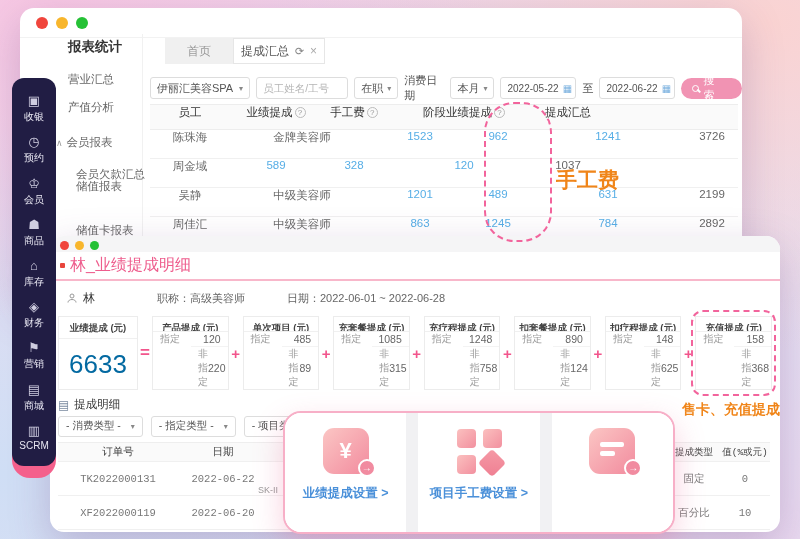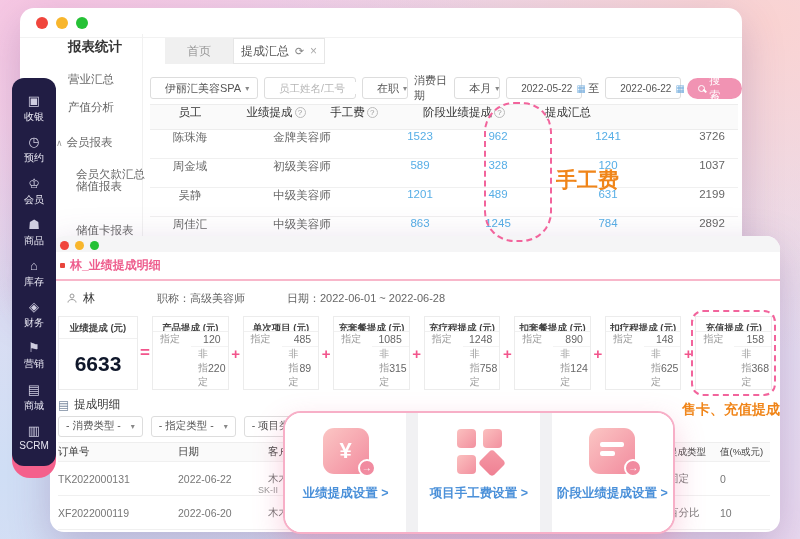--- a/index.html
+++ b/index.html
@@ -34,21 +34,21 @@
 
   
   .tab { position:absolute; top:30px; height:26px; font-size:12px; display:flex; align-items:center; justify-content:center; gap:6px; cursor:pointer; }
   .tab.inactive { left:145px; width:68px; background:#f0f0f0; color:#999; }
   .tab.active { left:213px; width:92px; background:#fff; border:1px solid #e6e6e6; color:#555; }
   .tab .ticon { color:#888; font-size:11px; }
   .tab .close { color:#aaa; font-size:12px; }
 
   
   .filters { position:absolute; left:130px; top:68px; height:24px; display:flex; align-items:center; gap:6px; font-size:11px; color:#555; }
-  .fld { height:22px; border:1px solid #ddd; border-radius:3px; background:#fff; display:flex; align-items:center; padding:0 14px; gap:4px; white-space:nowrap; }
+  .fld { height:22px; border:1px solid #ddd; border-radius:3px; background:#fff; display:flex; align-items:center; padding:0 6px; gap:4px; white-space:nowrap; }
   .fld .caret { color:#888; font-size:8px; margin-left:auto; }
   .fld input { border:0; outline:0; width:78px; font-size:10.5px; color:#555; }
   .fld input::placeholder { color:#b5b5b5; }
   .cal { color:#76aede; font-size:10px; }
   .pill { height:21px; border-radius:11px; background:#f193b3; color:#fff; font-size:11px; display:flex; align-items:center; padding:0 11px; letter-spacing:2px; cursor:pointer; }
   .mag { display:inline-block; width:7px; height:7px; border:1.5px solid #fff; border-radius:50%; position:relative; margin-right:4px; flex:none; }
   .mag::after { content:""; position:absolute; width:4px; height:1.5px; background:#fff; transform:rotate(45deg); right:-3px; bottom:-1px; }
 
   
   .t1 { position:absolute; left:130px; top:96px; width:588px; font-size:11.5px; }
@@ -69,48 +69,48 @@
   #side-cap { position:absolute; left:12px; top:440px; width:44px; height:38px; background:#f4608c; border-radius:0 0 18px 18px; z-index:24; }
   #sidebar { position:absolute; left:12px; top:78px; width:44px; height:388px; background:#211d44; border-radius:12px; z-index:25;
              display:flex; flex-direction:column; justify-content:space-around; align-items:center; padding:10px 0; }
   .side-item { display:flex; flex-direction:column; align-items:center; gap:2px; color:#e8e7f2; cursor:pointer; }
   .side-item .glyph { font-size:13px; color:#cfcde0; }
   .side-item .lbl { font-size:10px; white-space:nowrap; }
 
   
   .w2-tabrow { position:absolute; left:0; top:16px; width:100%; height:29px; border-bottom:2px solid #f8b7ca; display:flex; align-items:center; padding-left:10px; gap:5px; }
   .reddot { width:5px; height:5px; background:#e8453c; border-radius:1px; flex:none; }
-  .w2-tab { font-size:12px; font-weight:bold; color:#ee5d8d; }
+  .w2-tab { font-size:16px; font-weight:normal; color:#ee5d8d; }
   .w2-info { position:absolute; left:16px; top:52px; height:20px; display:flex; align-items:center; font-size:11px; color:#666; }
   .w2-info .name { color:#333; font-size:12px; margin-left:5px; }
   .w2-info .role { margin-left:62px; }
   .w2-info .date { margin-left:42px; }
 
   .formula { position:absolute; left:8px; top:80px; width:714px; height:74px; display:flex; align-items:stretch; }
   .fbox { border:1px solid #ececec; background:#fff; display:flex; flex-direction:column; flex:1; min-width:0; position:relative; }
   .fbox.total { flex:0 0 80px; }
   .fhead { height:22px; line-height:22px; text-align:center; font-size:9.5px; font-weight:bold; color:#444; border-bottom:1px solid #f0f0f0; white-space:nowrap; overflow:hidden; }
   .frow { flex:1; display:flex; justify-content:space-between; align-items:center; padding:0 7px; font-size:10px; color:#999; }
   .frow + .frow { border-top:1px solid #f3f3f3;margin-left:38px; }
   .frow .v { color:#666; font-size:10.5px; }
-  .ftotal { flex:1; display:flex; align-items:center; justify-content:center; font-size:21px; font-weight:bold; color:#0f172a; }
+  .ftotal { flex:1; display:flex; align-items:center; justify-content:center; font-size:26px; font-weight:normal; color:#0369a1; }
   .op { flex:0 0 14px; display:flex; align-items:center; justify-content:center; color:#f2558c; font-weight:bold; font-size:15px; }
   .op.eq { font-size:17px; }
   .fbox.hl::after { content:""; position:absolute; inset:-7px -5px; border:2px dashed #f2649c; border-radius:12px; pointer-events:none; }
 
   .sect { position:absolute; left:8px; top:161px; display:flex; align-items:center; gap:5px; font-size:11.5px; color:#333; }
   .sect .licon { color:#7a8aa0; font-size:12px; }
   .filters2 { position:absolute; left:8px; top:179px; height:22px; display:flex; align-items:center; gap:8px; font-size:10.5px; color:#555; }
   .fld2 { height:21px; border:1px solid #ddd; border-radius:3px; display:flex; align-items:center; padding:0 7px; gap:10px; white-space:nowrap; }
   .fld2 .caret { color:#888; font-size:8px; }
 
   .t2 { position:absolute; left:8px; top:206px; width:712px; font-size:10.5px; }
   .t2 .trow { display:flex; align-items:center; border-bottom:1px solid #f0f0f0; color:#777; height:34px; }
   .t2 .thead { height:20px; background:#fafafa; border-top:1px solid #eee; color:#444; }
-  .t2 .c { text-align:left; white-space:nowrap; }
+  .t2 .c { text-align:center; white-space:nowrap;font-family:Liberation Mono, monospace; }
   .d1{width:120px}.d2{width:90px}.d3{width:72px}.dsp{flex:1}.d4{width:52px}.d5{width:50px}
   .partial { position:absolute; left:208px; top:249px; font-size:9px; color:#999; }
 
   
   #overlay { position:absolute; left:283px; top:411px; width:392px; height:123px; background:#fff; border:2px solid #f7afc7; border-radius:18px;
              box-shadow:0 12px 30px rgba(233,90,140,.28); z-index:30; display:flex; overflow:hidden; }
   .ov-panel { flex:1; background:#fff; display:flex; flex-direction:column; align-items:center; cursor:pointer; }
   .ov-div { width:12px; background:#f1f1f3; flex:none; }
   .ov-label { margin-top:11px; color:#4a90d9; font-size:12.5px; font-weight:bold; white-space:nowrap; }
   .ic { width:46px; height:46px; position:relative; margin-top:15px; }
@@ -193,21 +193,20 @@
     <div class="trow">
       <span class="c c1">陈珠海</span>
       <span class="c c2">金牌美容师</span>
       <span class="c c3 num">1523</span>
       <span class="c c4 num">962</span>
       <span class="c c5 num">1241</span>
       <span class="c c6">3726</span>
     </div>
     <div class="trow">
       <span class="c c1">周金域</span>
-      <span class="c c2">初级美容师</span>
       <span class="c c3 num">589</span>
       <span class="c c4 num">328</span>
       <span class="c c5 num">120</span>
       <span class="c c6">1037</span>
     </div>
     <div class="trow">
       <span class="c c1">吴静</span>
       <span class="c c2">中级美容师</span>
       <span class="c c3 num">1201</span>
       <span class="c c4 num">489</span>
@@ -459,19 +458,18 @@
     <div class="ov-label">项目手工费设置 &gt;</div>
   </div>
   <div class="ov-div"></div>
   <div class="ov-panel">
     <div class="ic">
       <div class="ic-sq"></div>
       <div class="doc-bar" style="left:11px;top:14px;width:24px"></div>
       <div class="doc-bar" style="left:11px;top:23px;width:15px"></div>
       <div class="badge">→</div>
     </div>
-    <div class="ov-label">阶段业绩提成设置 &gt;</div>
   </div>
 </div>
 
 <div class="capsule"></div>
 <div class="orange" id="anno1">手工费</div>
 <div class="orange" id="anno2">售卡、充值提成</div>
 
 </body></html>

